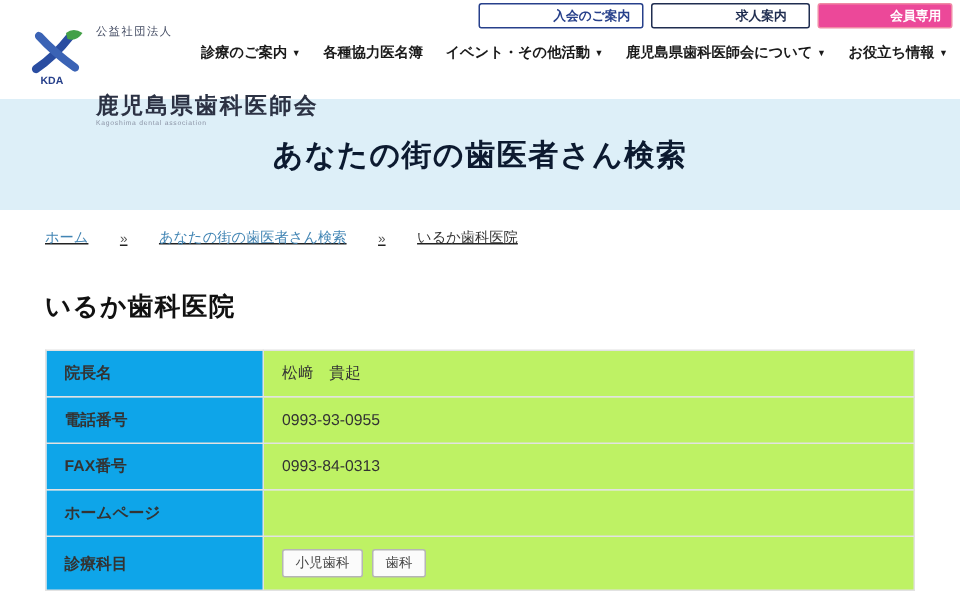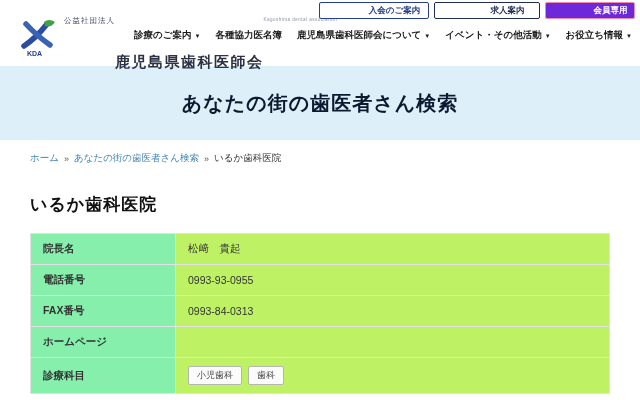--- a/index.html
+++ b/index.html
@@ -18,21 +18,21 @@
     background: #fff;
   }
   .logo {
     position: absolute;
     left: 18px; top: 17px;
     display: flex;
     align-items: flex-start;
     gap: 6px;
   }
   .logo-mark { width: 40px; height: 40px; flex: 0 0 auto; }
-  .logo-text { display: flex; flex-direction: row; line-height: 1.15; }
+  .logo-text { display: flex; flex-direction: column; line-height: 1.15; }
   .logo-small { font-size: 7.5px; color: #444c63; letter-spacing: 1px; }
   .logo-main  { font-size: 15px; font-weight: bold; color: #2c3244; letter-spacing: 1.5px; margin-top: 36px; }
   .logo-en    { font-size: 4.5px; color: #8b93a5; letter-spacing: 0.5px; }
 
   .top-buttons {
     position: absolute;
     top: 2px; right: 5px;
     display: flex;
     gap: 5px;
   }
@@ -41,21 +41,21 @@
     height: 17px;
     font-size: 8.5px;
     font-weight: bold;
     border-radius: 2px;
     cursor: pointer;
     background: #fff;
     padding-left: 41px;
   }
   .top-btn.outline-blue { width: 110px; border: 1px solid #27408b; color: #27408b; }
   .top-btn.outline-navy { width: 106px; border: 1px solid #1f2d50; color: #1f2d50; }
-  .top-btn.solid-pink   { width: 90px; border: 1px solid #f08aa5; color: #fff; background: #6d28d9; }
+  .top-btn.solid-pink   { width: 90px; border: 1px solid #f08aa5; color: #fff; background: #ec4899; }
 
   .main-nav {
     position: absolute;
     top: 29px; right: 8px;
     display: flex;
     gap: 15px;
     align-items: center;
   }
   .nav-item {
     font-size: 9.5px;
@@ -84,22 +84,23 @@
     color: #0c1a30;
     letter-spacing: 1px;
   }
 
   
   .breadcrumb {
     margin: 12px 30px 0 30px;
     font-size: 9.5px;
     display: flex;
     align-items: center;
-    gap: 5px;
+    gap: 21px;
     flex-wrap: nowrap;
+    text-decoration: underline;
   }
   .crumb-link { color: #4285b4; cursor: pointer; text-decoration: none; }
   .crumb-current { color: #333; }
   .crumb-sep { color: #555; font-size: 9px; }
 
   
   .page-title {
     margin: 28px 30px 0 30px;
     font-size: 17px;
     font-weight: bold;
@@ -109,21 +110,21 @@
 
   
   .clinic-table {
     margin: 17px 30px 0 30px;
     width: 580px;
     border-collapse: collapse;
     border: 1px solid #e2e2e2;
   }
   .clinic-table th {
     width: 145px;
-    background: #86efac;
+    background: #0ea5e9;
     border: 1px solid #e2e2e2;
     text-align: left;
     font-size: 10.5px;
     font-weight: 600;
     color: #333;
     padding: 8px 12px;
     height: 27px;
   }
   .clinic-table td {
     border: 1px solid #e2e2e2;
@@ -173,25 +174,25 @@
 
   <nav class="main-nav" id="main-nav">
       <div class="nav-item">
         <span>診療のご案内</span>
         <span class="nav-caret">▼</span>
       </div>
       <div class="nav-item">
         <span>各種協力医名簿</span>
       </div>
       <div class="nav-item">
+        <span>イベント・その他活動</span>
+        <span class="nav-caret">▼</span>
+      </div>
+      <div class="nav-item">
         <span>鹿児島県歯科医師会について</span>
-        <span class="nav-caret">▼</span>
-      </div>
-      <div class="nav-item">
-        <span>イベント・その他活動</span>
         <span class="nav-caret">▼</span>
       </div>
       <div class="nav-item">
         <span>お役立ち情報</span>
         <span class="nav-caret">▼</span>
       </div>
     </nav>
 </div>
 
 <div class="hero">

